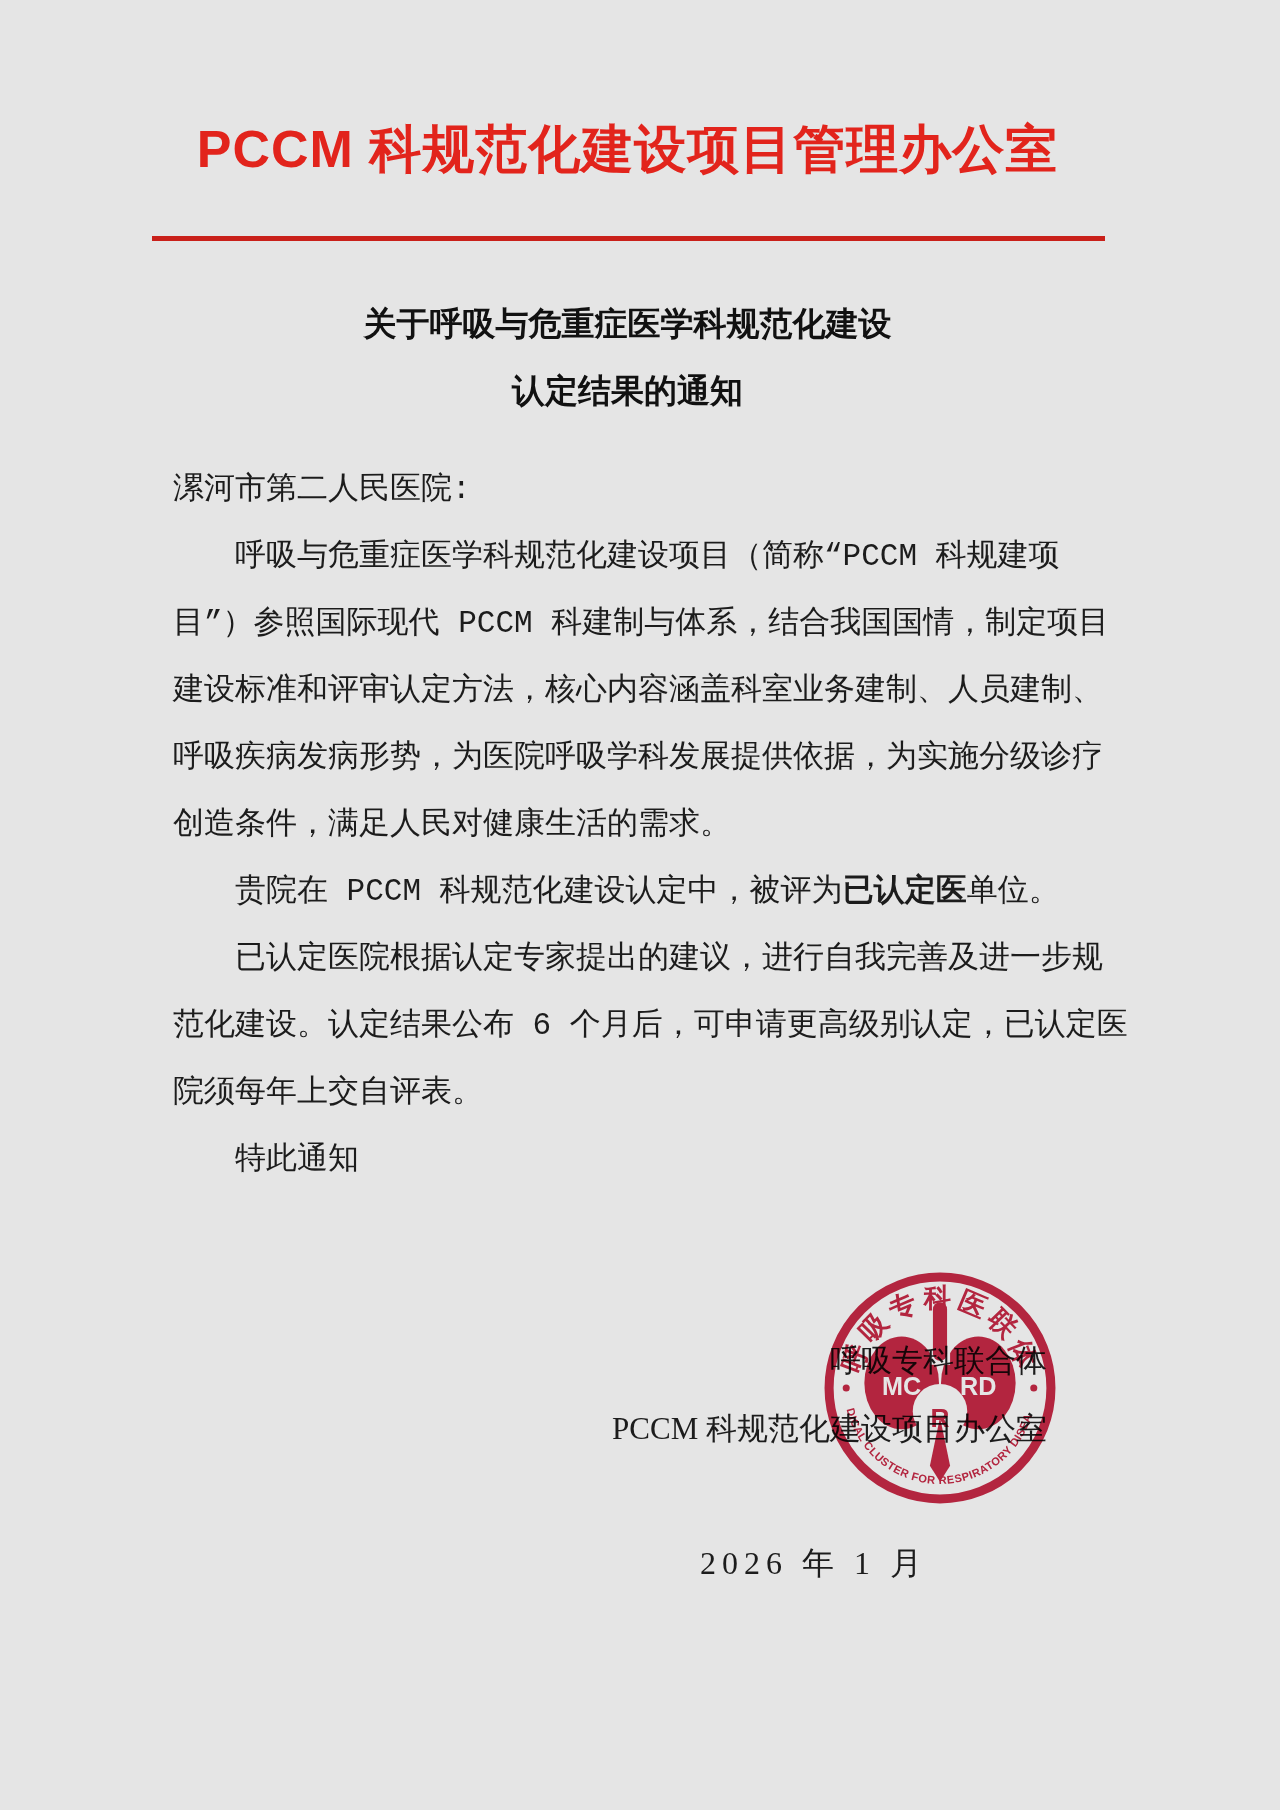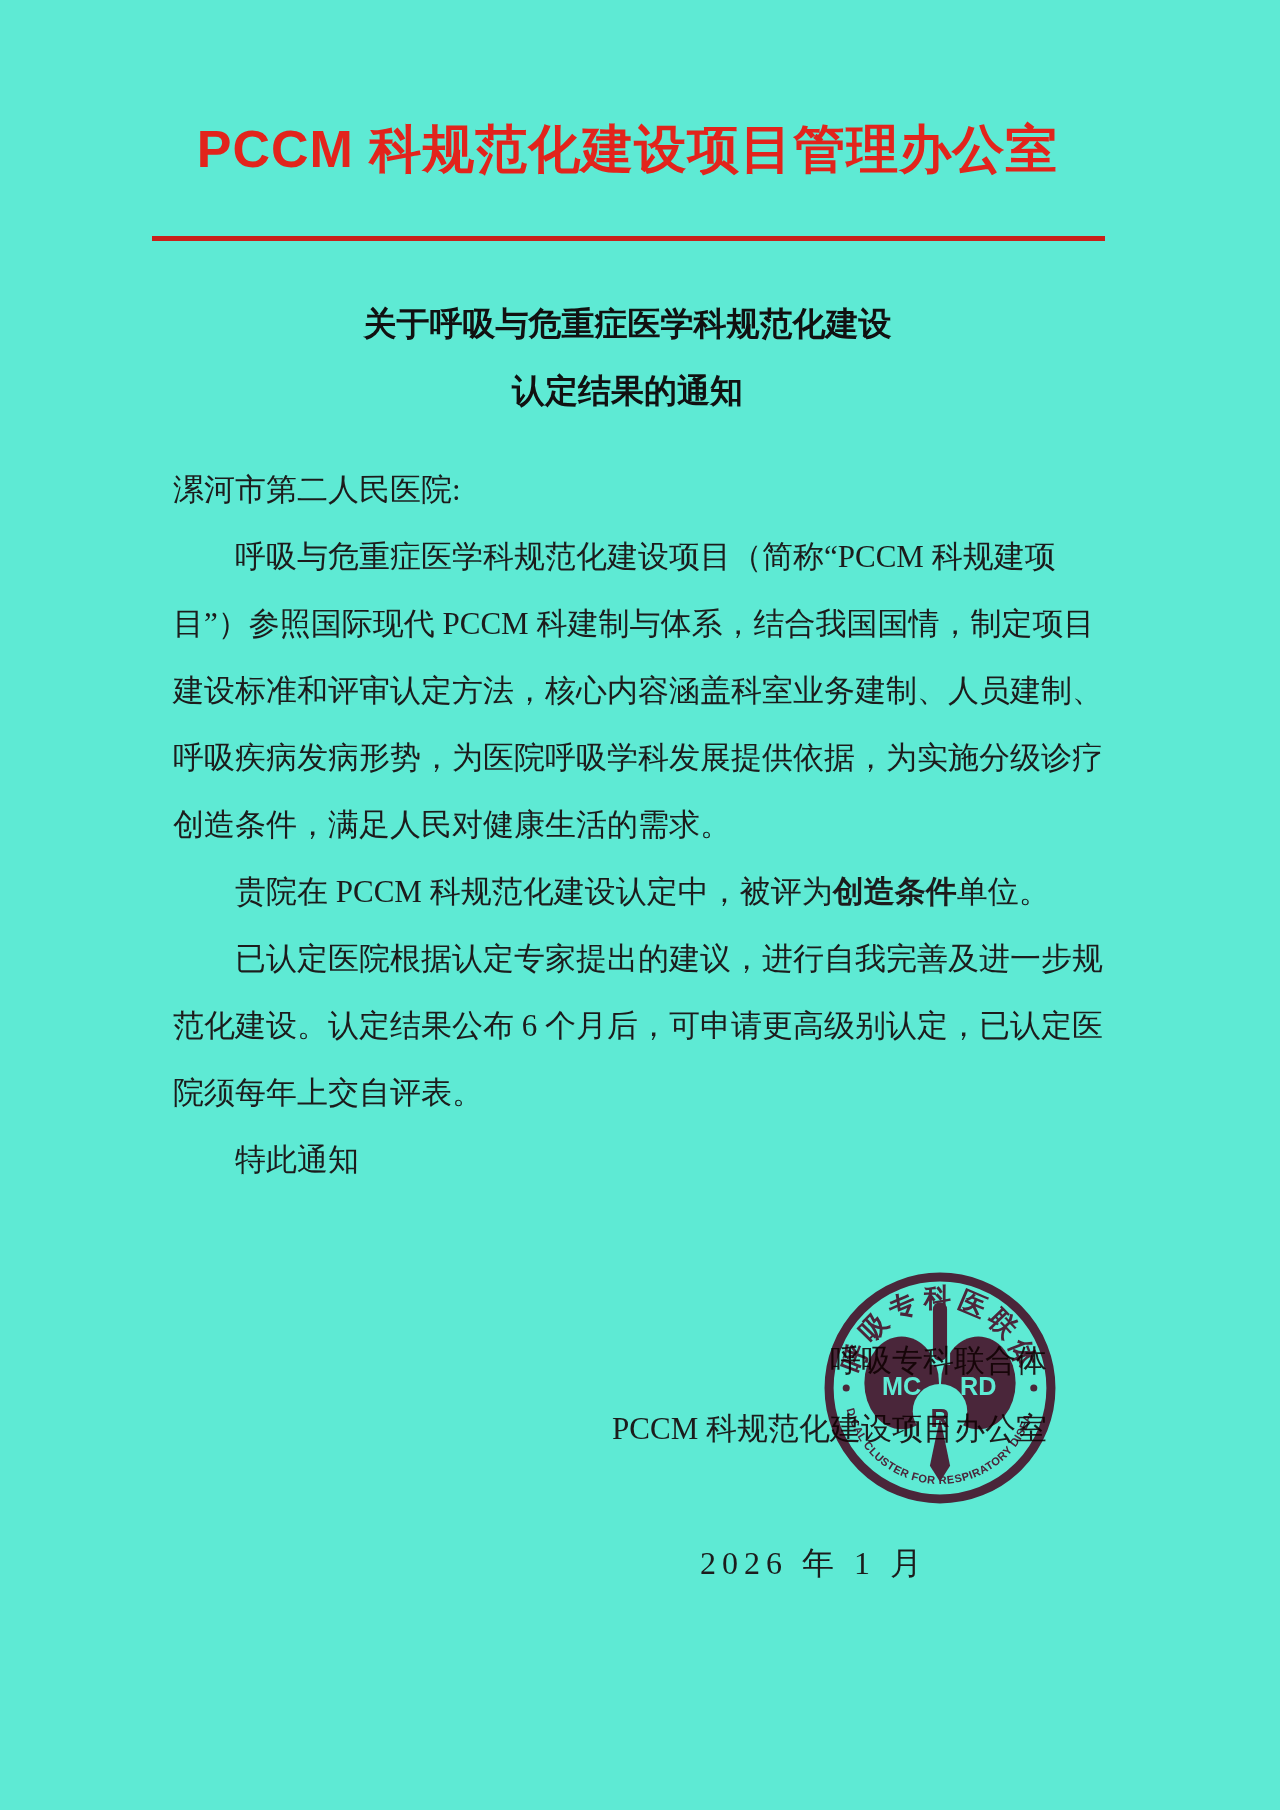--- a/index.html
+++ b/index.html
@@ -1,17 +1,17 @@
 <!DOCTYPE html>
 <html><head>
 <meta charset="utf-8">
 <style>
   html,body { margin:0; padding:0; background:#ffffff; }
   .page {
-    position:relative; width:1280px; height:1810px; background:#5eead4;
+    position:relative; width:1280px; height:1810px; background:#e5e5e5;
     overflow:hidden; font-family:"Liberation Serif", serif; color:#1c1c1c;
   }
   .letterhead {
     position:absolute; top:112px; left:150px; width:955px;
     text-align:center; font-family:"Liberation Sans", sans-serif;
     font-weight:700; font-size:52px; line-height:74px; color:#e2241c;
     letter-spacing:1px; white-space:nowrap;
   }
   .rule {
     position:absolute; top:236px; left:152px; width:953px; height:5px;
@@ -19,21 +19,21 @@
   }
   .doc-title {
     position:absolute; top:296px; left:150px; width:955px; text-align:center;
     font-weight:700; font-size:33px; color:#111111;
   }
   .doc-title div { height:67px; line-height:56px; white-space:nowrap; }
   .body-block {
     position:absolute; top:456px; left:173px; width:940px;
     font-size:31px; color:#1c1c1c;
   }
-  .line { height:67px; line-height:67px; white-space:nowrap; }
+  .line { height:67px; line-height:67px; white-space:nowrap;font-family:Liberation Mono, monospace; }
   .indent { text-indent:62px; }
   .bold { font-weight:700; }
   .sig {
     position:absolute; right:233px; width:560px; text-align:right;
     font-size:31px; height:67px; line-height:67px; white-space:nowrap;
     color:#1c1c1c;
   }
   .sig-1 { top:1327px; }
   .sig-2 { top:1395px; }
   .date-line {
@@ -60,21 +60,21 @@
     <div>认定结果的通知</div>
   </div>
 
   <div class="body-block">
     <div class="line">漯河市第二人民医院:</div>
     <div class="line indent">呼吸与危重症医学科规范化建设项目（简称“PCCM 科规建项</div>
     <div class="line">目”）参照国际现代 PCCM 科建制与体系，结合我国国情，制定项目</div>
     <div class="line">建设标准和评审认定方法，核心内容涵盖科室业务建制、人员建制、</div>
     <div class="line">呼吸疾病发病形势，为医院呼吸学科发展提供依据，为实施分级诊疗</div>
     <div class="line">创造条件，满足人民对健康生活的需求。</div>
-    <div class="line indent"><span>贵院在 PCCM 科规范化建设认定中，被评为</span><span class="bold">创造条件</span><span>单位。</span></div>
+    <div class="line indent"><span>贵院在 PCCM 科规范化建设认定中，被评为</span><span class="bold">已认定医</span><span>单位。</span></div>
     <div class="line indent">已认定医院根据认定专家提出的建议，进行自我完善及进一步规</div>
     <div class="line">范化建设。认定结果公布 6 个月后，可申请更高级别认定，已认定医</div>
     <div class="line">院须每年上交自评表。</div>
     <div class="line indent">特此通知</div>
   </div>
 
   <div class="sig sig-1">呼吸专科联合体</div>
   <div class="sig sig-2">PCCM 科规范化建设项目办公室</div>
 
   <svg class="seal" viewBox="0 0 238 238" xmlns="http://www.w3.org/2000/svg">

